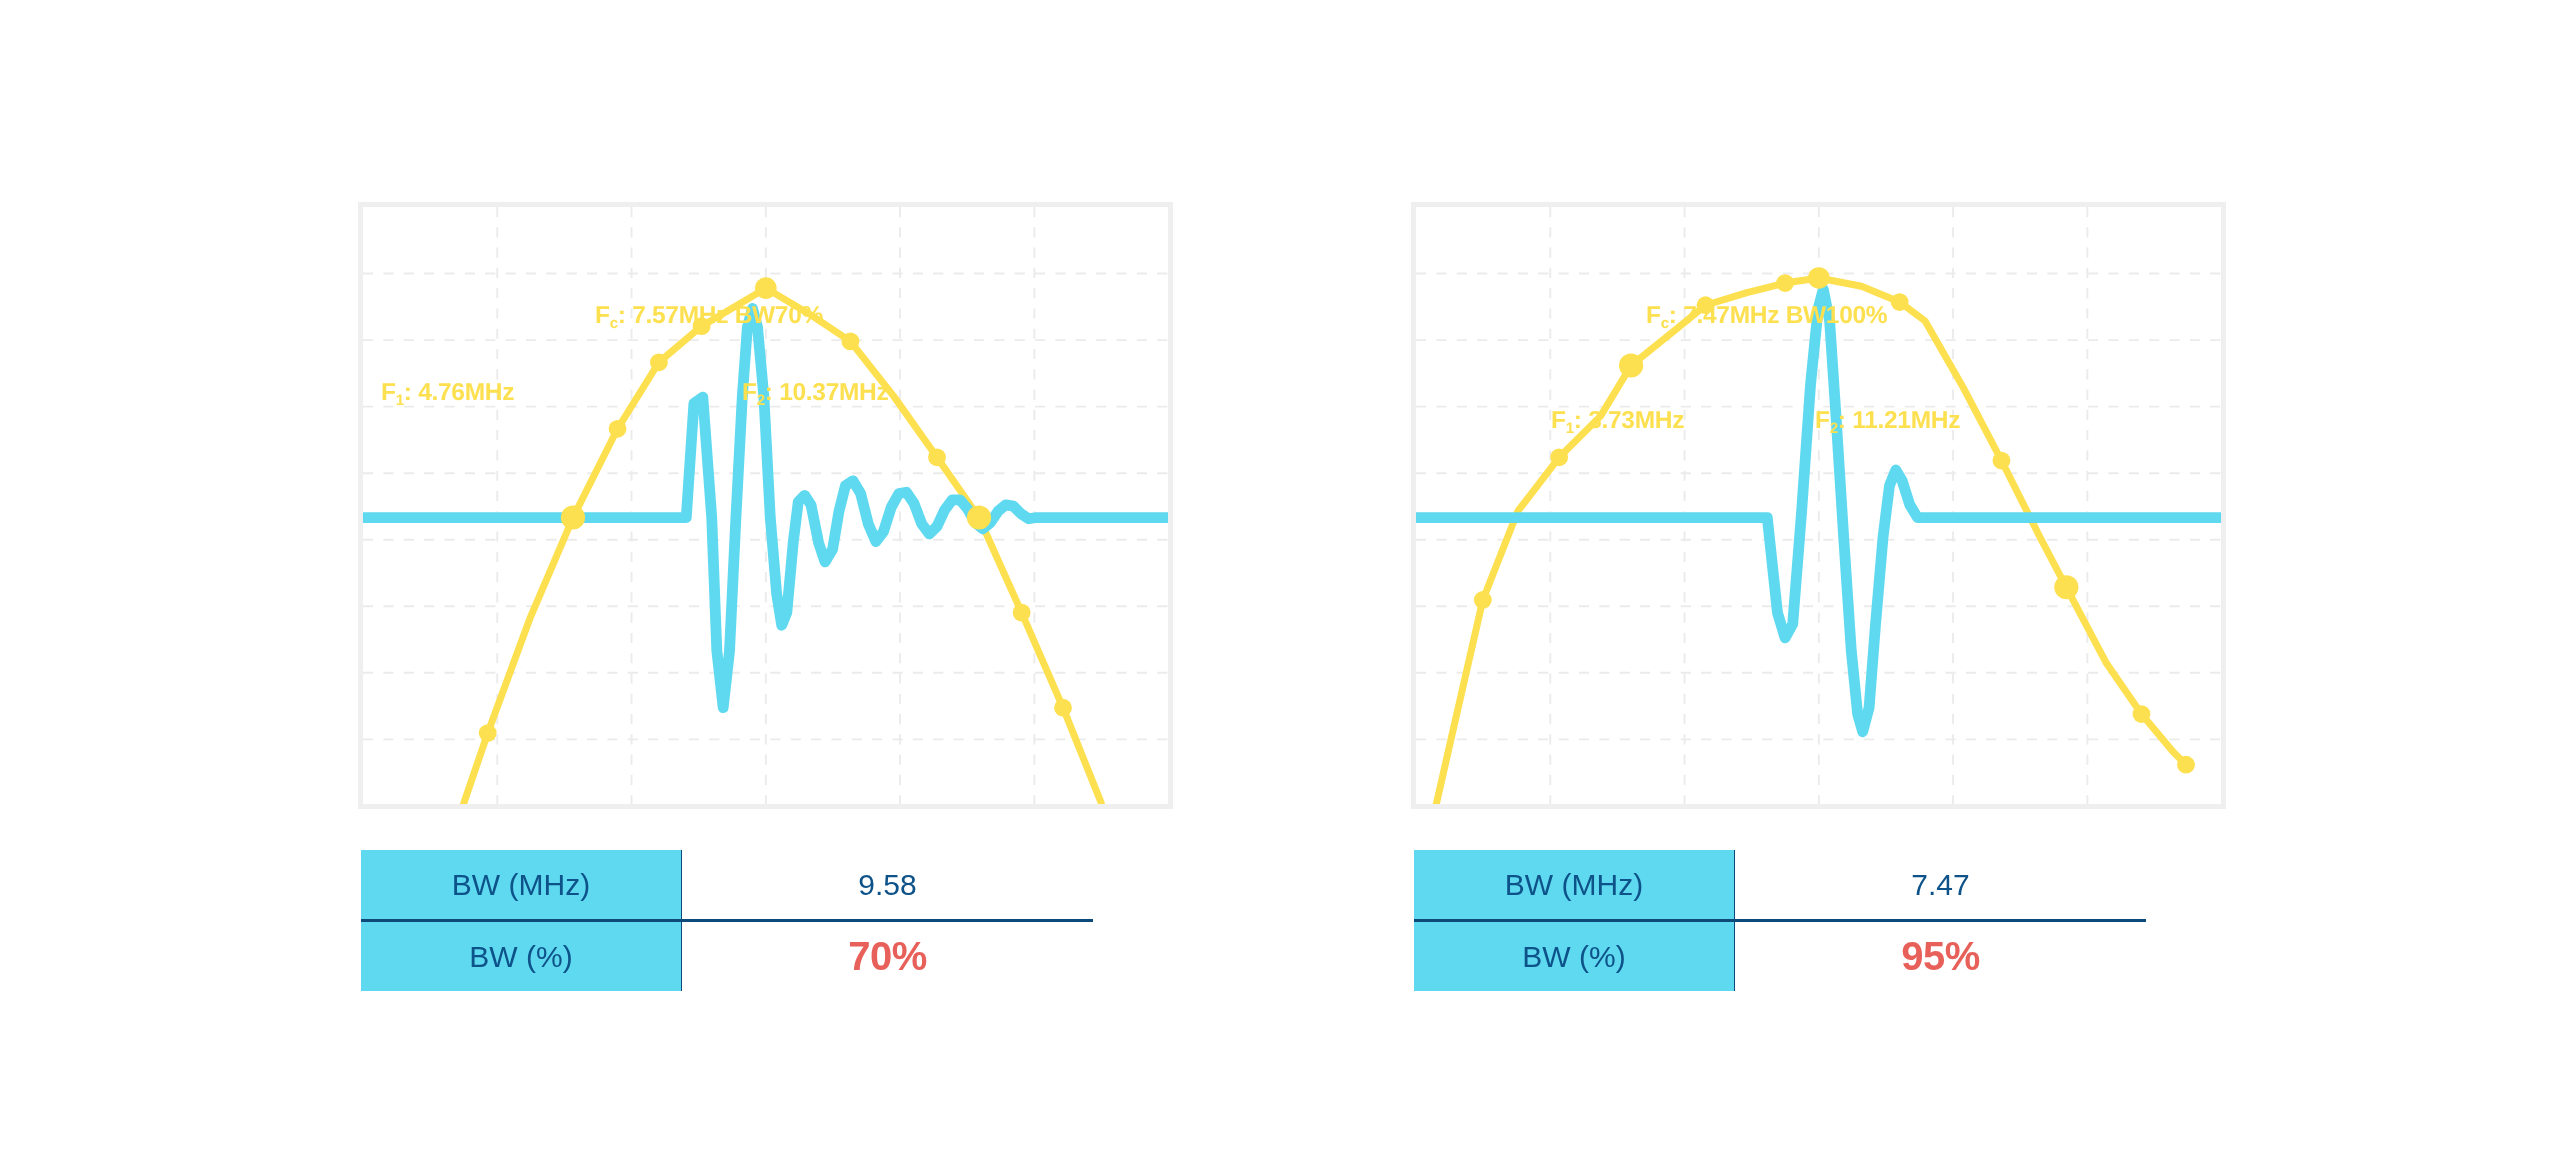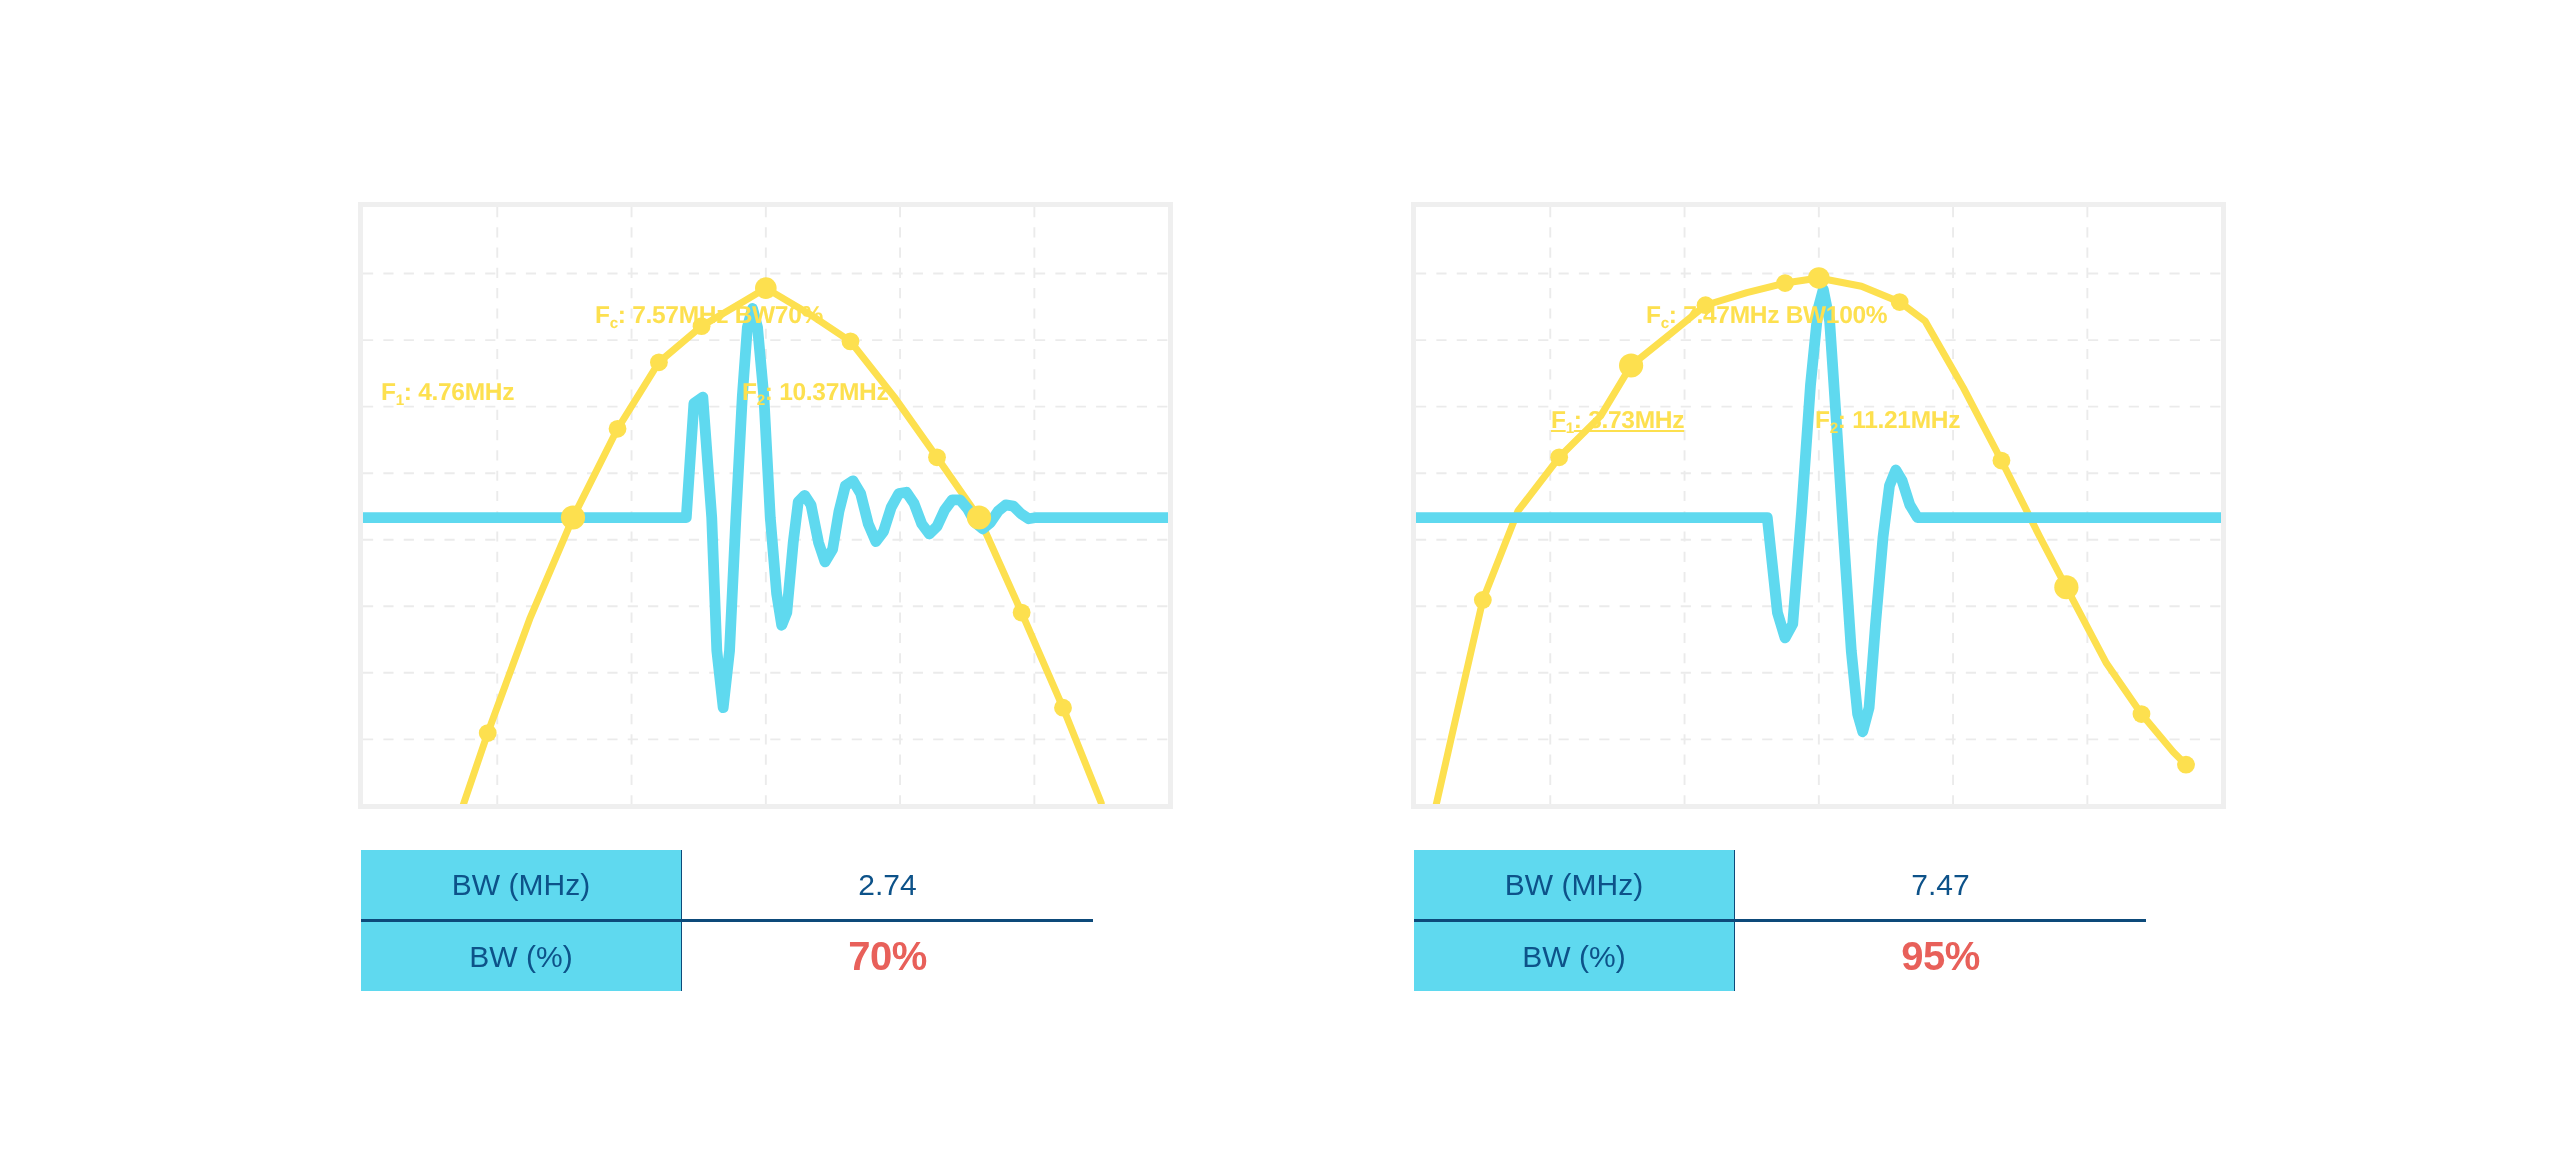--- a/index.html
+++ b/index.html
@@ -74,21 +74,21 @@
     bottom: -0.32em;
     font-weight: bold;
   }
 
   
   .lbl-fc-l { left: 232px; top: 97px; }
   .lbl-f1-l { left: 18px;  top: 174px; }
   .lbl-f2-l { left: 379px; top: 174px; }
   
   .lbl-fc-r { left: 230px; top: 97px; text-align: center; }
-  .lbl-f1-r { left: 135px; top: 202px; text-decoration: underline; }
+  .lbl-f1-r { left: 135px; top: 202px; }
   .lbl-f2-r { left: 399px; top: 202px; }
 
   
   .bw-table {
     position: absolute;
     left: 58px;
     top: 850px;
     width: 731px;
     border-collapse: collapse;
     table-layout: fixed;
@@ -240,21 +240,21 @@
 
       <div class="annot lbl-f1-l"><span>F</span><sub>1</sub><span>: 4.76MHz</span></div>
 
       <div class="annot lbl-f2-l"><span>F</span><sub>2</sub><span>: 10.37MHz</span></div>
     </div>
 
     <table class="bw-table">
       <tbody>
         <tr class="row-1">
           <td class="th-cell">BW (MHz)</td>
-          <td class="val-cell">2.74</td>
+          <td class="val-cell">9.58</td>
         </tr>
         <tr class="row-2">
           <td class="th-cell">BW (%)</td>
           <td class="val-cell">70%</td>
         </tr>
       </tbody>
     </table>
   </div>
 
   <div class="panel right">

